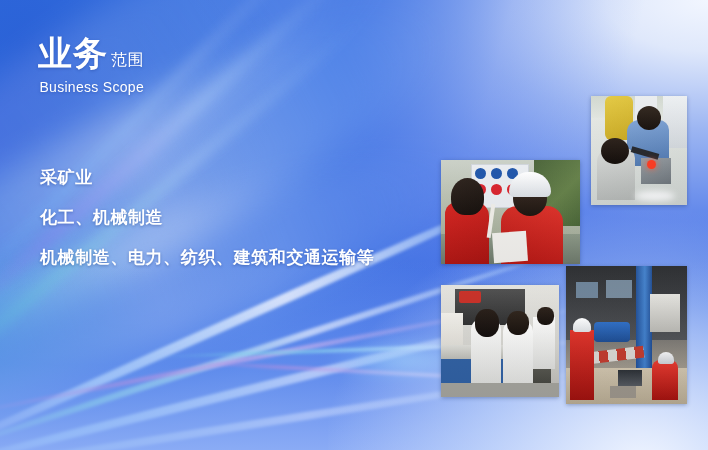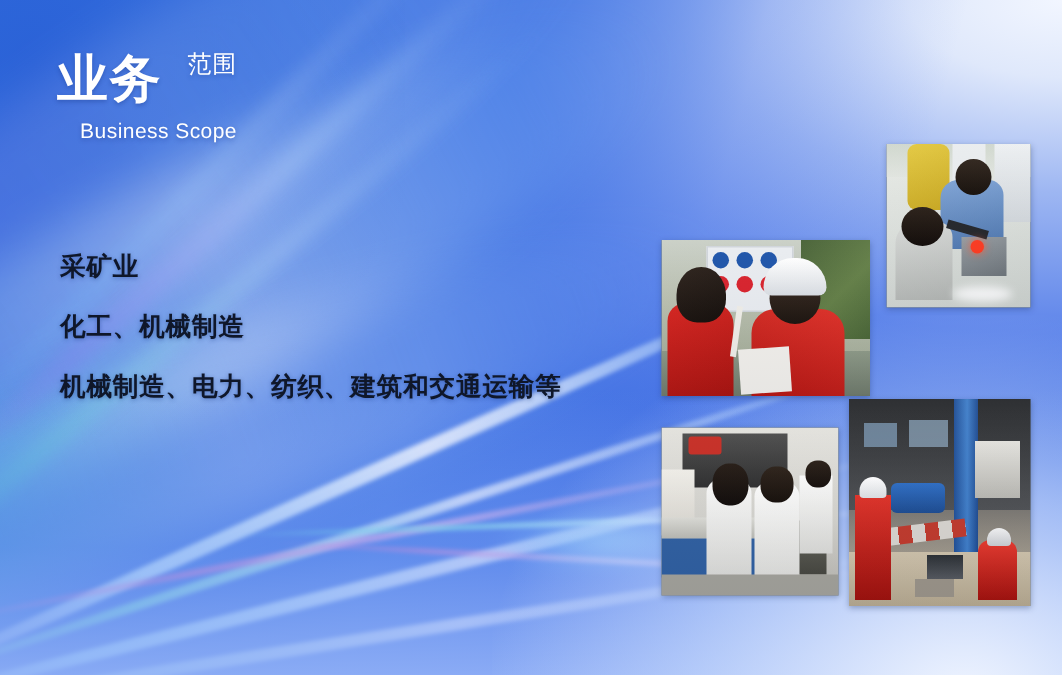--- a/index.html
+++ b/index.html
@@ -80,23 +80,22 @@
   
   .title-wrap {
     position: absolute;
     left: 38px;
     top: 36px;
     color: #ffffff;
     text-shadow: 0 1px 3px rgba(20,50,130,0.35);
   }
   .title-row {
     display: flex;
-    align-items: flex-start;
+    align-items: flex-end;
     line-height: 1;
-    gap: 14px;
   }
   .title-cn {
     font-size: 34px;
     font-weight: bold;
     letter-spacing: 1px;
   }
   .title-cn-sub {
     font-size: 16px;
     font-weight: normal;
     padding-left: 3px;
@@ -109,21 +108,21 @@
     font-weight: normal;
     letter-spacing: 0.3px;
     color: #ffffff;
     text-align: right;
   }
 
   .scope-list {
     position: absolute;
     left: 40px;
     top: 166px;
-    color: #0f172a;
+    color: #ffffff;
   }
   .scope-item {
     font-size: 17px;
     font-weight: bold;
     letter-spacing: 0.6px;
     margin-bottom: 17px;
     text-shadow: 0 1px 3px rgba(20,50,130,0.45);
     white-space: nowrap;
   }
   .scope-item:last-child { margin-bottom: 0; text-align: right; }

